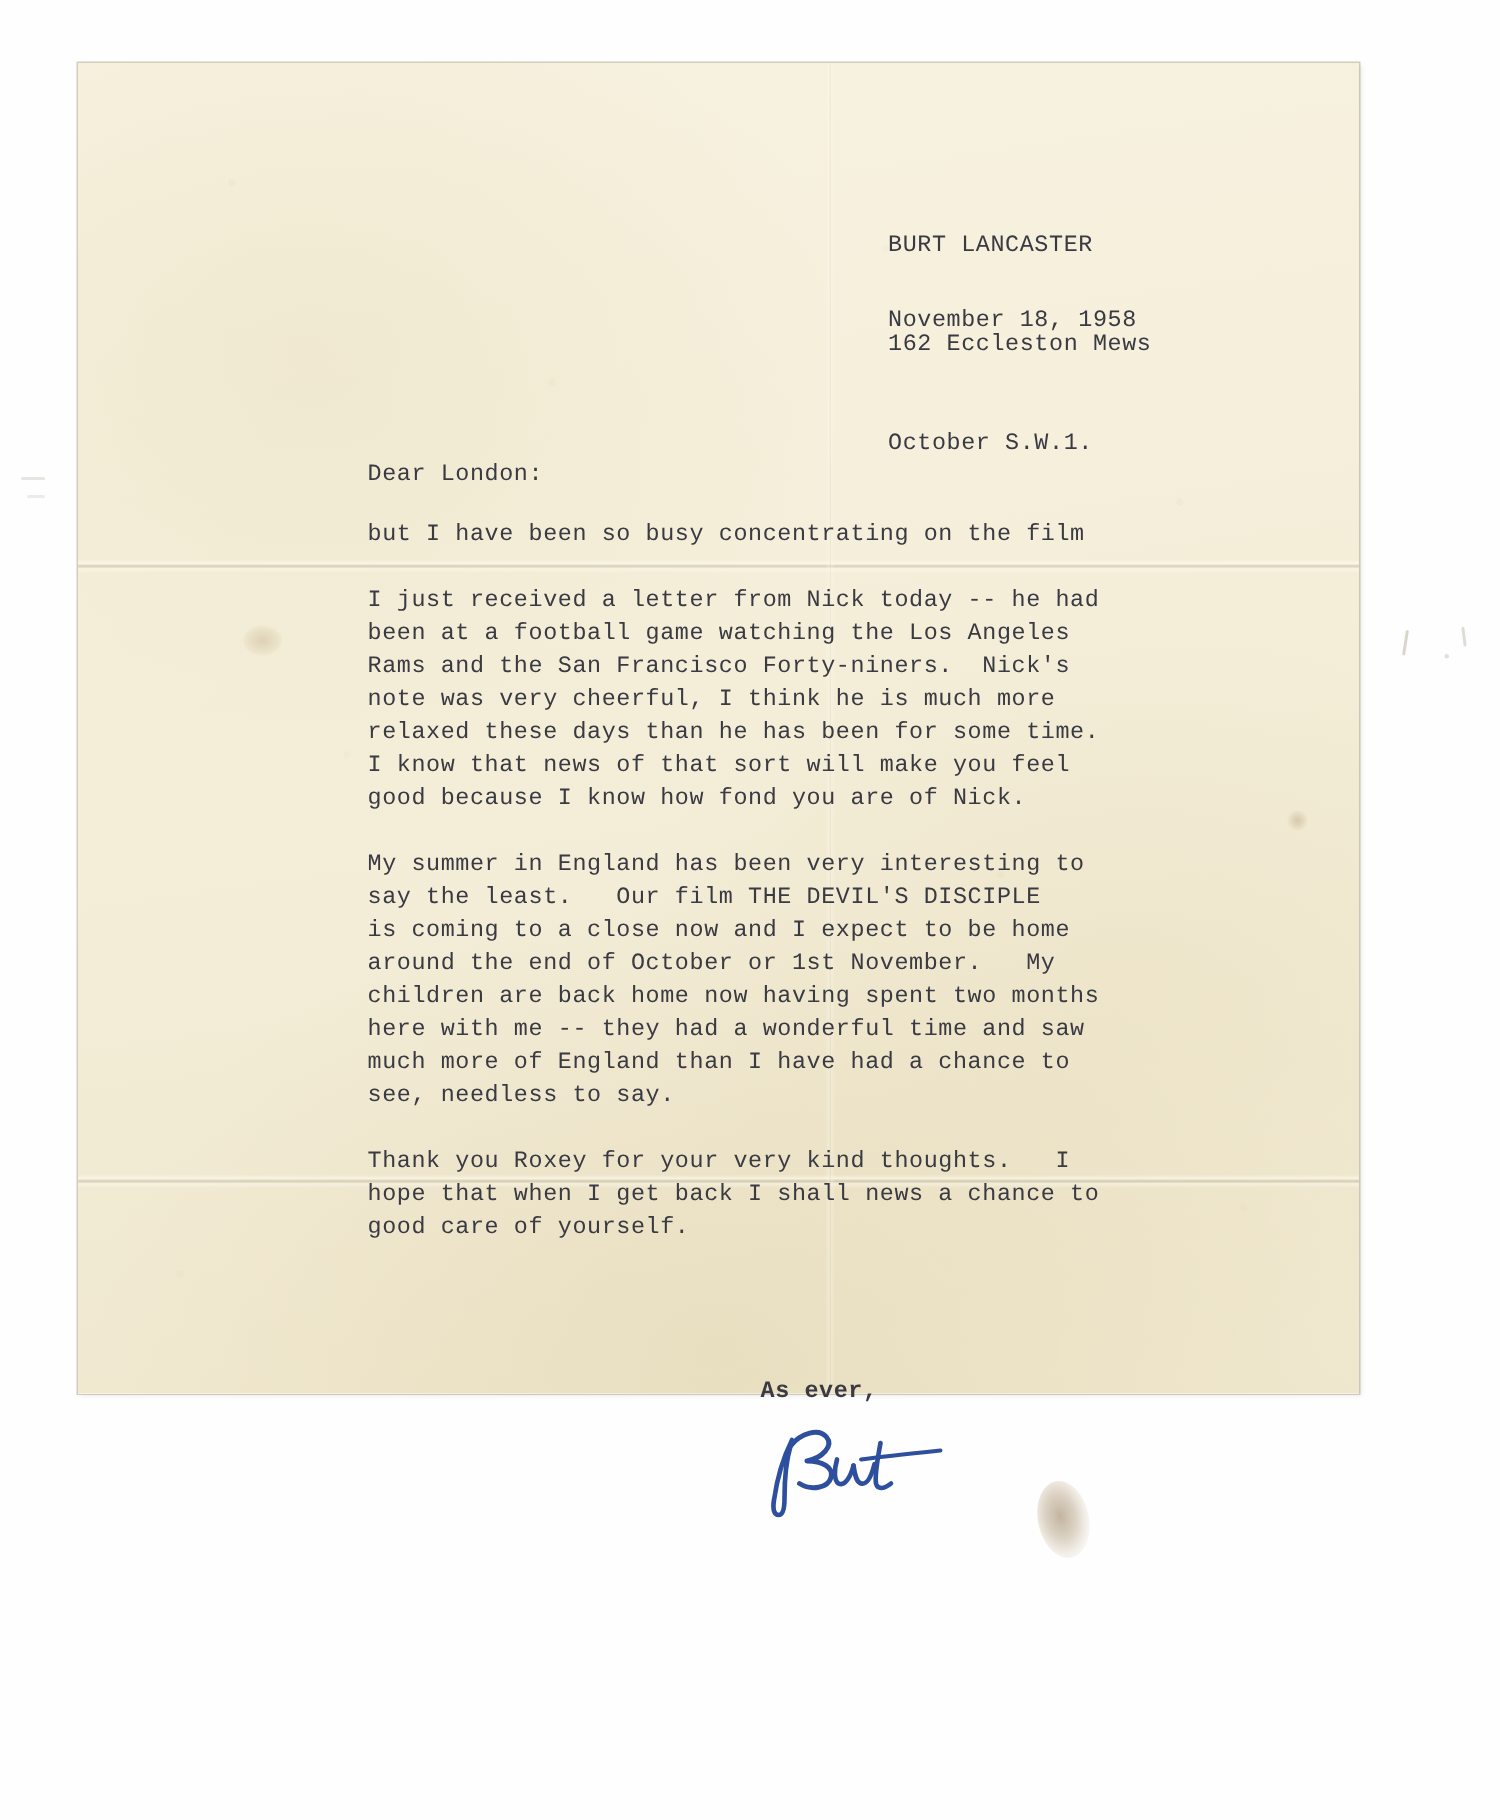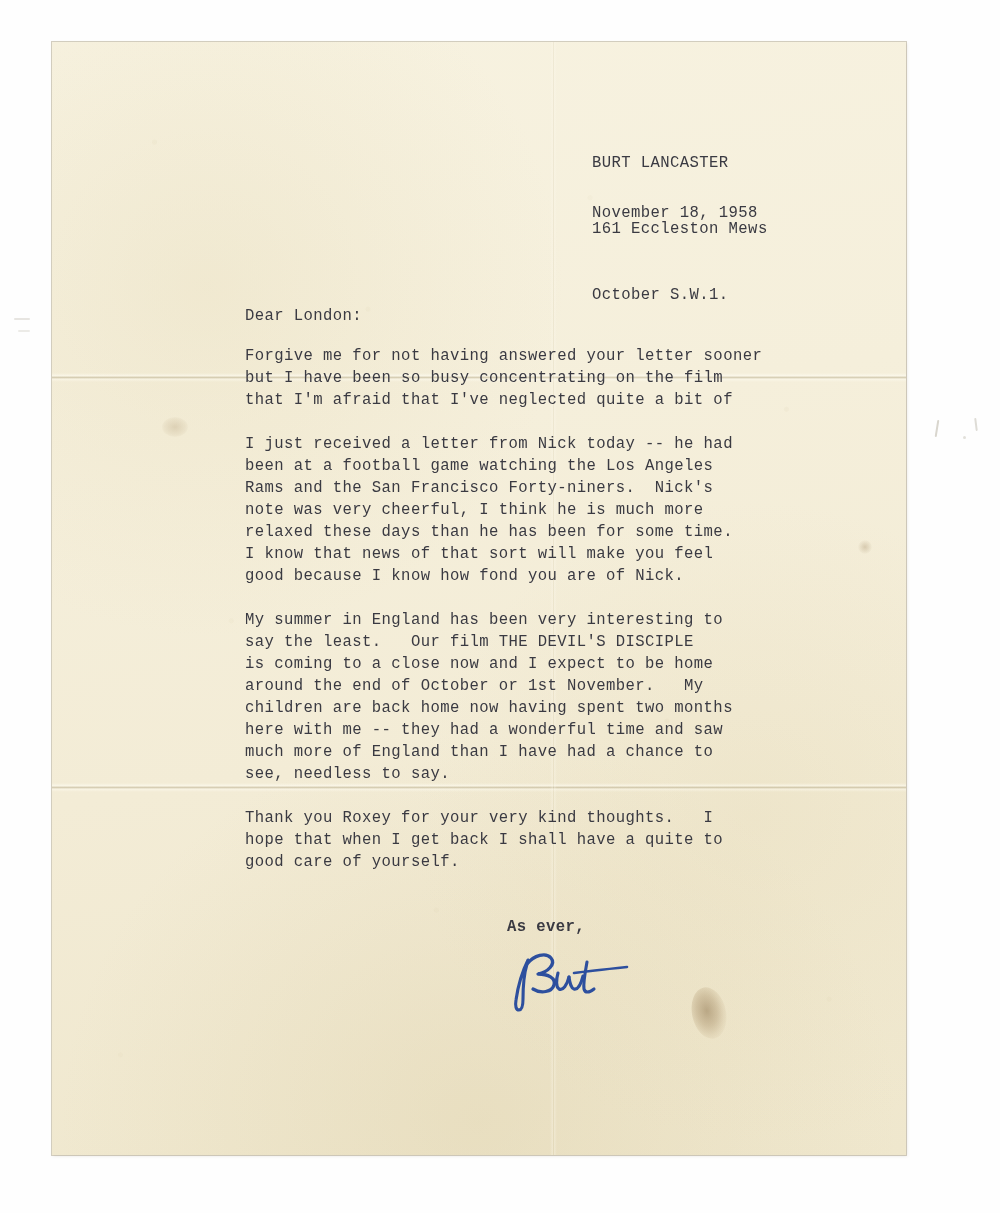--- a/index.html
+++ b/index.html
@@ -21,21 +21,21 @@
     inset: 0;
     background: #fefefe;
   }
 
   
   #paper {
     position: absolute;
     left: 52px;
     top: 42px;
     width: 854px;
-    height: 1113px;
+    height: 887px;
     background:
       radial-gradient(ellipse 60% 45% at 18% 22%, rgba(226,214,176,0.28), rgba(226,214,176,0) 70%),
       radial-gradient(ellipse 55% 40% at 82% 70%, rgba(223,210,170,0.24), rgba(223,210,170,0) 72%),
       radial-gradient(ellipse 70% 50% at 50% 97%, rgba(215,200,158,0.30), rgba(215,200,158,0) 70%),
       linear-gradient(172deg, #f7f2e0 0%, #f5efdb 35%, #f3ecd6 62%, #efe7cd 100%);
     box-shadow: 0 0 0 1px rgba(176,168,142,0.55),
                 1px 1px 3px rgba(120,112,88,0.18);
   }
 
   
@@ -199,33 +199,33 @@
   <div id="fold-lower" class="fold"></div>
   <div id="fold-vertical"></div>
   <div id="stain-main" class="stain"></div>
   <div id="stain-secondary" class="stain"></div>
   <div id="stain-edge" class="stain"></div>
 
   <div id="letter-body">
 
     <div id="letterhead">
       <div class="line">BURT LANCASTER</div>
-      <div class="line">161 Eccleston Mews</div>
+      <div class="line">162 Eccleston Mews</div>
       <div class="line">October S.W.1.</div>
     </div>
 
     <div id="date-line">November 18, 1958</div>
 
     <div id="salutation">Dear London:</div>
 
     <div id="paragraphs">
-        <div class="para"><span class="line">Forgive me for not having answered your letter sooner</span><span class="line">but I have been so busy concentrating on the film</span><span class="line">that I'm afraid that I've neglected quite a bit of</span></div>
+        <div class="para"><span class="line">but I have been so busy concentrating on the film</span></div>
         <div class="para"><span class="line">I just received a letter from Nick today -- he had</span><span class="line">been at a football game watching the Los Angeles</span><span class="line">Rams and the San Francisco Forty-niners.  Nick's</span><span class="line">note was very cheerful, I think he is much more</span><span class="line">relaxed these days than he has been for some time.</span><span class="line">I know that news of that sort will make you feel</span><span class="line">good because I know how fond you are of Nick.</span></div>
         <div class="para"><span class="line">My summer in England has been very interesting to</span><span class="line">say the least.   Our film THE DEVIL'S DISCIPLE</span><span class="line">is coming to a close now and I expect to be home</span><span class="line">around the end of October or 1st November.   My</span><span class="line">children are back home now having spent two months</span><span class="line">here with me -- they had a wonderful time and saw</span><span class="line">much more of England than I have had a chance to</span><span class="line">see, needless to say.</span></div>
-        <div class="para"><span class="line">Thank you Roxey for your very kind thoughts.   I</span><span class="line">hope that when I get back I shall have a quite to</span><span class="line">good care of yourself.</span></div>
+        <div class="para"><span class="line">Thank you Roxey for your very kind thoughts.   I</span><span class="line">hope that when I get back I shall news a chance to</span><span class="line">good care of yourself.</span></div>
       </div>
 
     <div id="closing">As ever,</div>
 
     <div id="signature">
       <svg viewBox="0 0 160 72" xmlns="http://www.w3.org/2000/svg">
         <g fill="none" stroke-linecap="round" stroke-linejoin="round">
 
           <path d="M42,18 C36,30 32,44 30,58 C29,64 30,68 33,68 C36,68 37,63 37,57 C37,45 38,32 41,22" stroke="#2d4f9e" stroke-width="3.1"></path>
           <path d="M41,22 C48,13 60,10 65,16 C70,22 62,30 52,32 C62,32 70,36 68,43 C66,50 55,52 47,47" stroke="#2d4f9e" stroke-width="3.3"></path>

